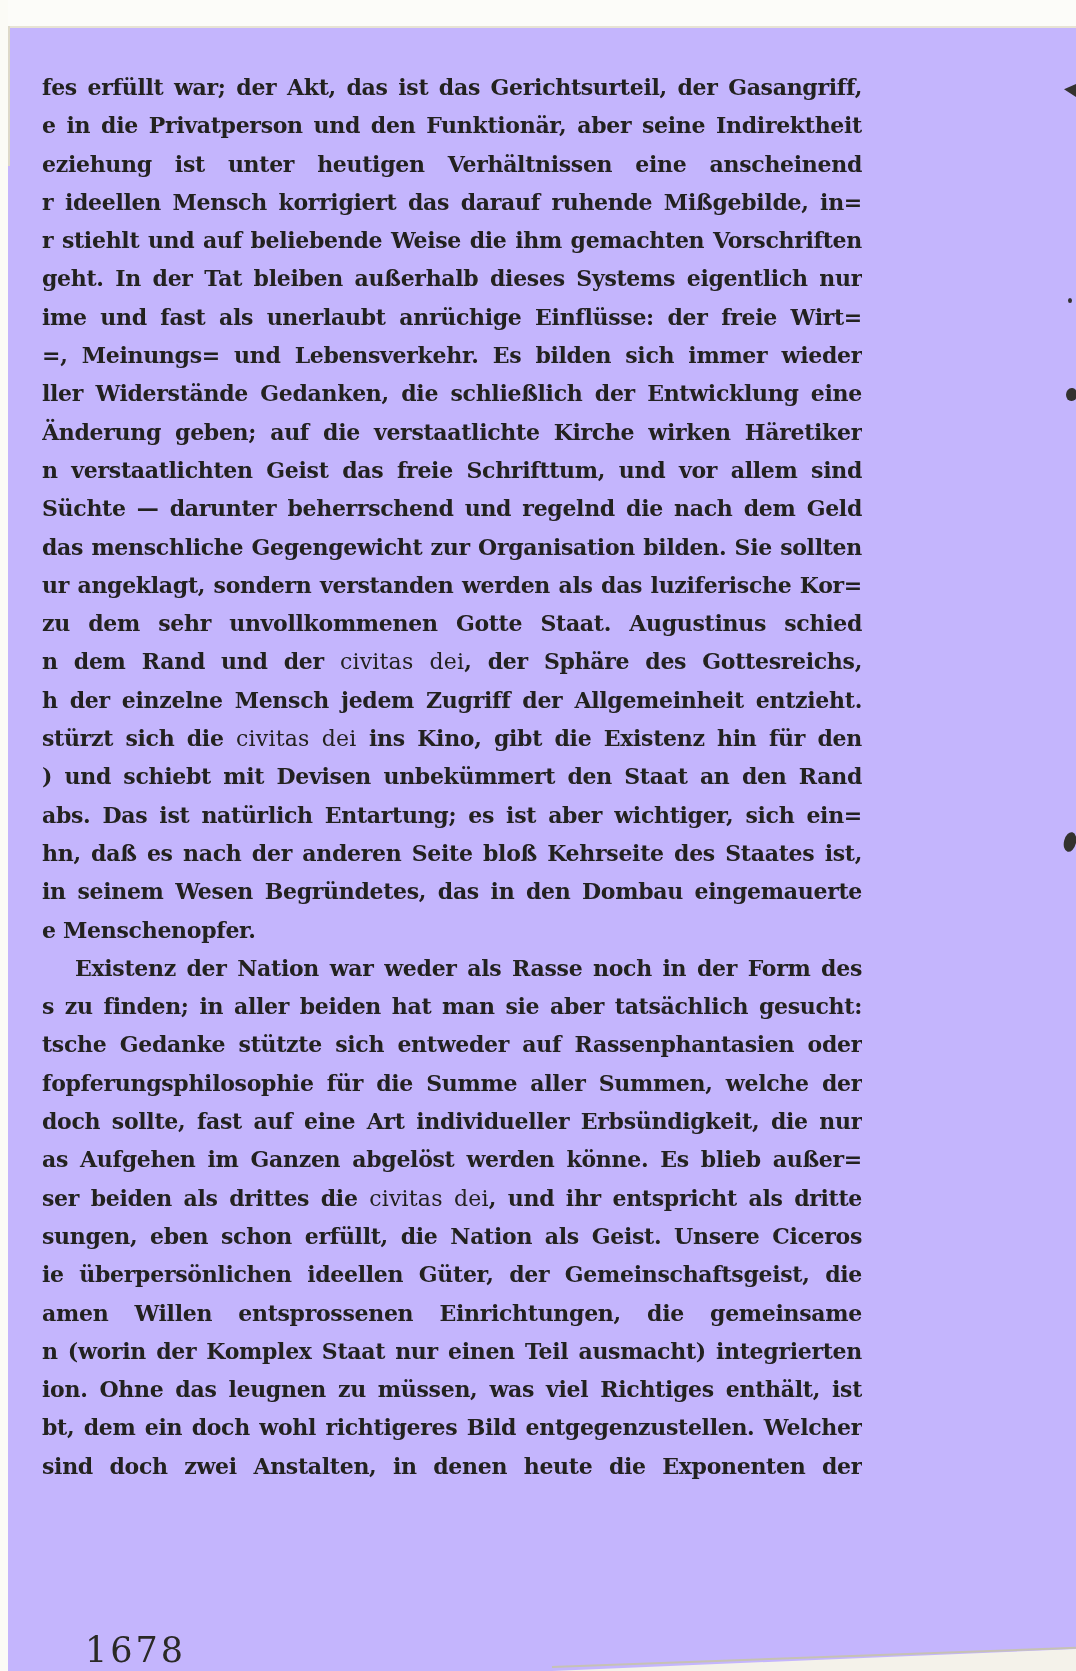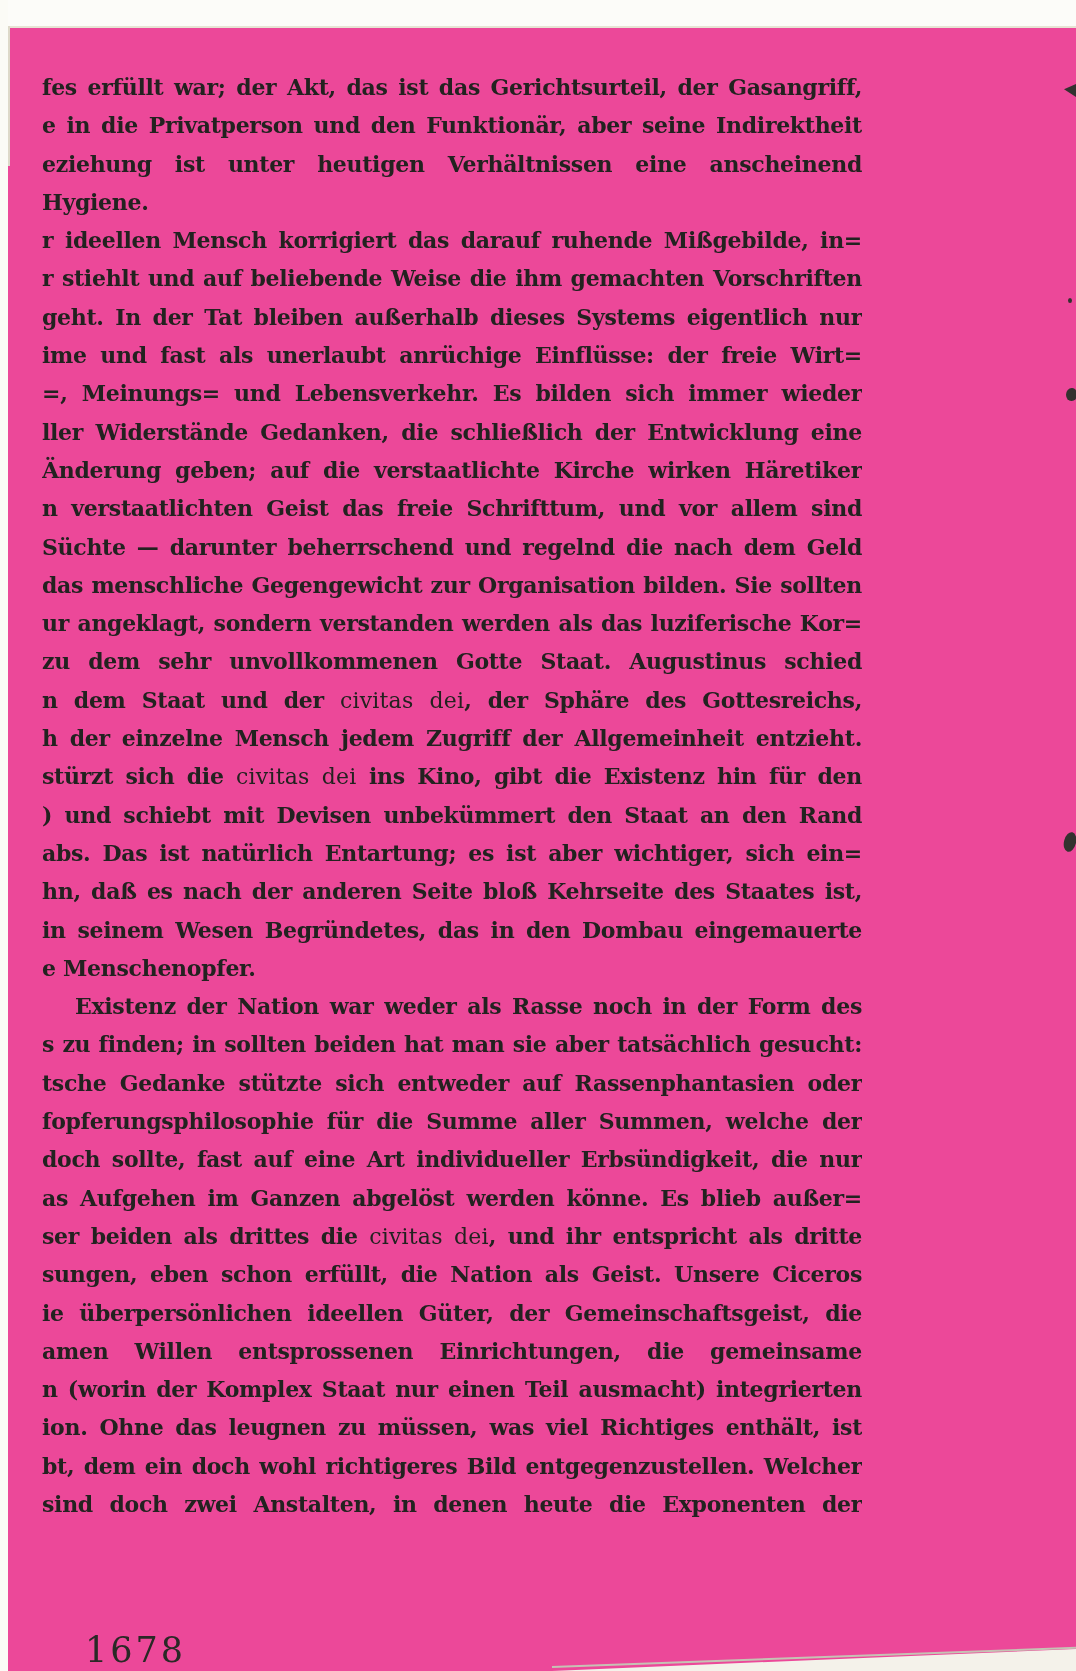--- a/index.html
+++ b/index.html
@@ -1,19 +1,19 @@
 <!DOCTYPE html>
 <html><head>
 <meta charset="utf-8">
 <style>
   html,body{margin:0;padding:0;background:#ffffff;}
   .page{
     position:relative;
     width:1076px;height:1671px;
-    background:#ec4899;
+    background:#c4b5fd;
     overflow:hidden;
     font-family:"DejaVu Serif", serif;
   }
   
   .scan-top{position:absolute;left:0;top:0;width:1076px;height:26px;background:#fcfcf9;}
   .scan-left{position:absolute;left:0;top:0;width:8px;height:1671px;background:#fbfbf6;}
   .paper-edge-top{position:absolute;left:8px;top:26px;width:1068px;height:2px;background:#e7e3d4;}
   .paper-edge-left{position:absolute;left:8px;top:26px;width:2px;height:140px;background:#ddd9c9;}
 
   
@@ -62,43 +62,42 @@
 <div class="page">
   <div class="scan-top"></div>
   <div class="scan-left"></div>
   <div class="paper-edge-top"></div>
   <div class="paper-edge-left"></div>
 
   <div class="textblock">
       <div class="line"><span class="fraktur">fes erfüllt war; der Akt, das ist das Gerichtsurteil, der Gasangriff,</span></div>
       <div class="line"><span class="fraktur">e in die Privatperson und den Funktionär, aber seine Indirektheit</span></div>
       <div class="line"><span class="fraktur">eziehung ist unter heutigen Verhältnissen eine anscheinend unentbehr=</span></div>
-      <div class="line left"><span class="fraktur">Hygiene.</span></div>
       <div class="line"><span class="fraktur">r ideellen Mensch korrigiert das darauf ruhende Mißgebilde, in=</span></div>
       <div class="line"><span class="fraktur">r stiehlt und auf beliebende Weise die ihm gemachten Vorschriften</span></div>
       <div class="line"><span class="fraktur">geht. In der Tat bleiben außerhalb dieses Systems eigentlich nur</span></div>
       <div class="line"><span class="fraktur">ime und fast als unerlaubt anrüchige Einflüsse: der freie Wirt=</span></div>
       <div class="line"><span class="fraktur">=, Meinungs= und Lebensverkehr. Es bilden sich immer wieder</span></div>
       <div class="line"><span class="fraktur">ller Widerstände Gedanken, die schließlich der Entwicklung eine</span></div>
       <div class="line"><span class="fraktur">Änderung geben; auf die verstaatlichte Kirche wirken Häretiker ein,</span></div>
       <div class="line"><span class="fraktur">n verstaatlichten Geist das freie Schrifttum, und vor allem sind</span></div>
       <div class="line"><span class="fraktur">Süchte — darunter beherrschend und regelnd die nach dem Geld —,</span></div>
       <div class="line"><span class="fraktur">das menschliche Gegengewicht zur Organisation bilden. Sie sollten</span></div>
       <div class="line"><span class="fraktur">ur angeklagt, sondern verstanden werden als das luziferische Kor=</span></div>
       <div class="line"><span class="fraktur">zu dem sehr unvollkommenen Gotte Staat. Augustinus schied</span></div>
-      <div class="line"><span class="fraktur">n dem Staat und der </span><span class="antiqua">civitas dei</span><span class="fraktur">, der Sphäre des Gottesreichs,</span></div>
+      <div class="line"><span class="fraktur">n dem Rand und der </span><span class="antiqua">civitas dei</span><span class="fraktur">, der Sphäre des Gottesreichs,</span></div>
       <div class="line"><span class="fraktur">h der einzelne Mensch jedem Zugriff der Allgemeinheit entzieht.</span></div>
       <div class="line"><span class="fraktur">stürzt sich die </span><span class="antiqua">civitas dei</span><span class="fraktur"> ins Kino, gibt die Existenz hin für den</span></div>
       <div class="line"><span class="fraktur">) und schiebt mit Devisen unbekümmert den Staat an den Rand</span></div>
       <div class="line"><span class="fraktur">abs. Das ist natürlich Entartung; es ist aber wichtiger, sich ein=</span></div>
       <div class="line"><span class="fraktur">hn, daß es nach der anderen Seite bloß Kehrseite des Staates ist,</span></div>
       <div class="line"><span class="fraktur">in seinem Wesen Begründetes, das in den Dombau eingemauerte</span></div>
       <div class="line left"><span class="fraktur">e Menschenopfer.</span></div>
       <div class="line indent"><span class="fraktur">Existenz der Nation war weder als Rasse noch in der Form des</span></div>
-      <div class="line"><span class="fraktur">s zu finden; in sollten beiden hat man sie aber tatsächlich gesucht:</span></div>
+      <div class="line"><span class="fraktur">s zu finden; in aller beiden hat man sie aber tatsächlich gesucht:</span></div>
       <div class="line"><span class="fraktur">tsche Gedanke stützte sich entweder auf Rassenphantasien oder auf</span></div>
       <div class="line"><span class="fraktur">fopferungsphilosophie für die Summe aller Summen, welche der</span></div>
       <div class="line"><span class="fraktur">doch sollte, fast auf eine Art individueller Erbsündigkeit, die nur</span></div>
       <div class="line"><span class="fraktur">as Aufgehen im Ganzen abgelöst werden könne. Es blieb außer=</span></div>
       <div class="line"><span class="fraktur">ser beiden als drittes die </span><span class="antiqua">civitas dei</span><span class="fraktur">, und ihr entspricht als dritte</span></div>
       <div class="line"><span class="fraktur">sungen, eben schon erfüllt, die Nation als Geist. Unsere Ciceros</span></div>
       <div class="line"><span class="fraktur">ie überpersönlichen ideellen Güter, der Gemeinschaftsgeist, die dem</span></div>
       <div class="line"><span class="fraktur">amen Willen entsprossenen Einrichtungen, die gemeinsame Kultur=</span></div>
       <div class="line"><span class="fraktur">n (worin der Komplex Staat nur einen Teil ausmacht) integrierten</span></div>
       <div class="line"><span class="fraktur">ion. Ohne das leugnen zu müssen, was viel Richtiges enthält, ist</span></div>

